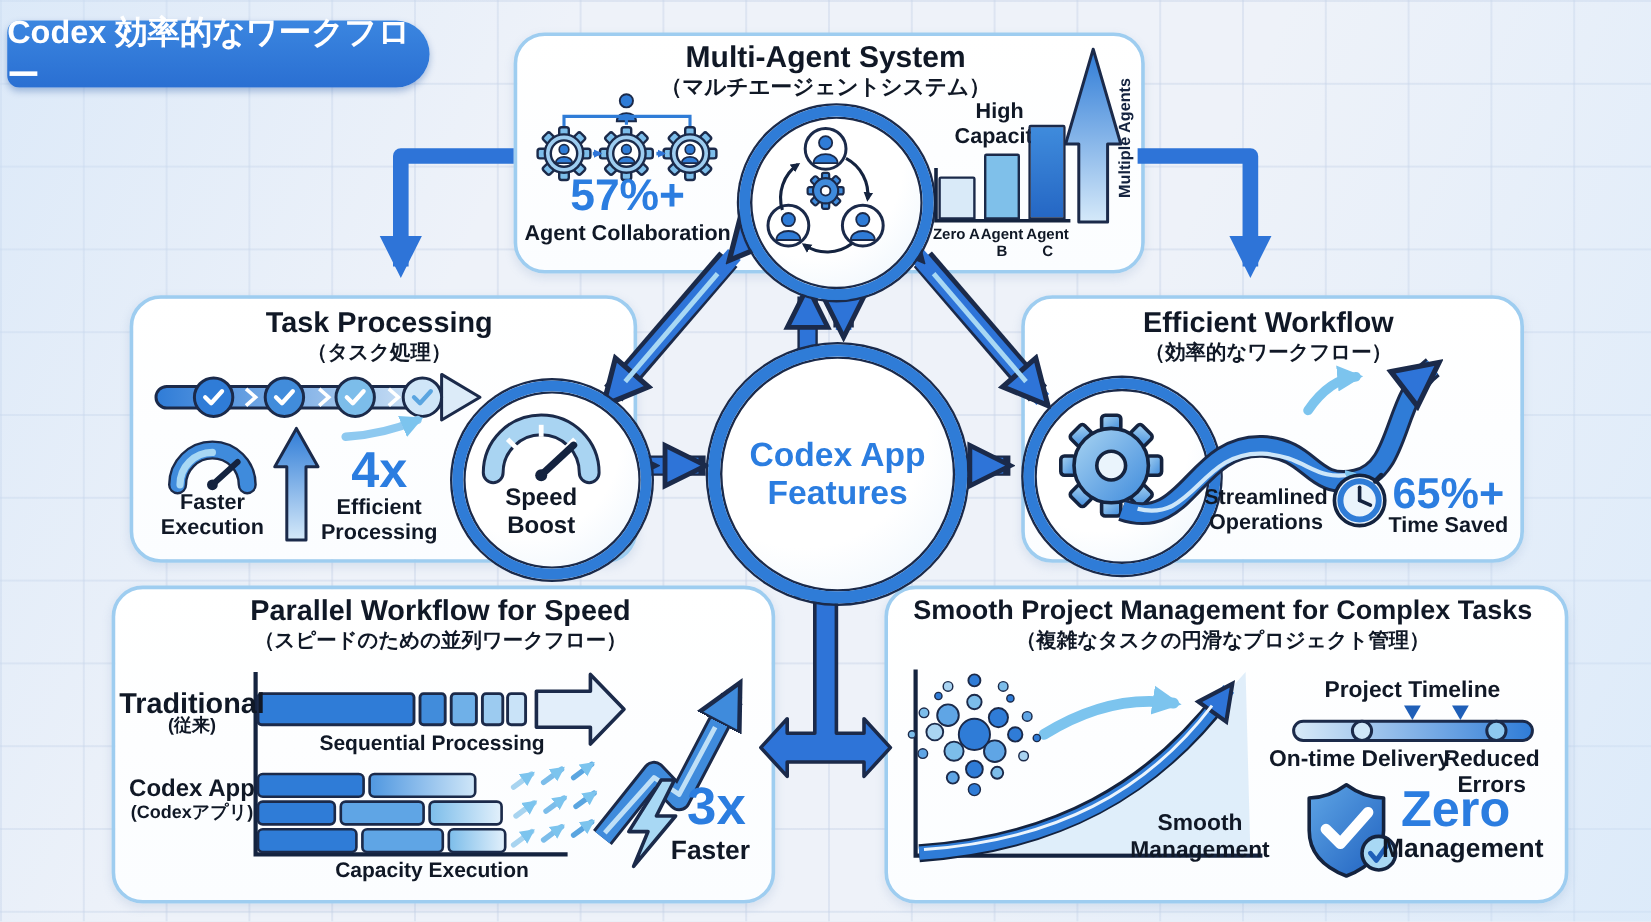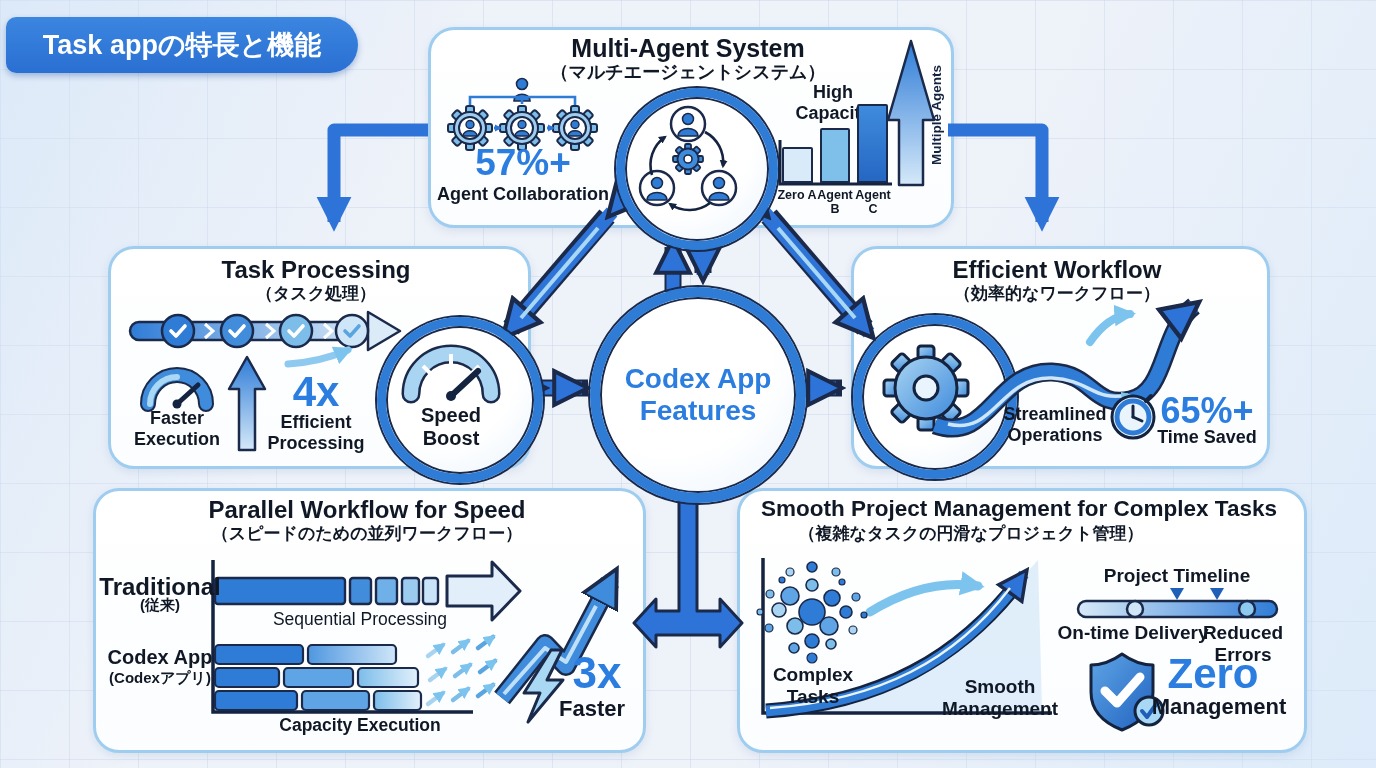--- a/index.html
+++ b/index.html
@@ -362,21 +362,21 @@
     </g>
 
     <g>
       <path d="M1122,654 C1133,662 1144,665 1153,665 L1153,692 C1153,712 1140,723 1122,730 C1104,723 1091,712 1091,692 L1091,665 C1100,665 1111,662 1122,654 Z" fill="url(#gShield)" stroke="#14233f" stroke-width="3" stroke-linejoin="round"></path>
       <polyline points="1105,691 1117,703 1140,677" fill="none" stroke="#ffffff" stroke-width="9" stroke-linecap="round" stroke-linejoin="round"></polyline>
       <circle cx="1149" cy="711" r="14" fill="#a8d8f4" stroke="#14233f" stroke-width="3"></circle>
       <polyline points="1142,711 1147,717 1157,703" fill="none" stroke="#1f5fb8" stroke-width="4" stroke-linecap="round" stroke-linejoin="round"></polyline>
     </g>
   </svg>
 
-  <div class="badge">Task appの特長と機能</div>
+  <div class="badge">Codex 効率的なワークフロー</div>
 
   <div class="t ctext title" style="left:688px;top:34px;font-size:25px">Multi-Agent System</div>
   <div class="t ctext subtitle" style="left:688px;top:62px;font-size:18px">（マルチエージェントシステム）</div>
   <div class="t ctext stat" style="left:523px;top:142px;font-size:37px">57%+</div>
   <div class="t ctext lbl" style="left:523px;top:184px">Agent Collaboration</div>
   <div class="t ctext lbl wrap" style="left:833px;top:82px;width:110px">High Capacity</div>
   <div class="bars">
     <div class="bar a" style="height: 40%;"></div>
     <div class="bar b" style="height: 65%;"></div>
     <div class="bar c" style="height: 95%;"></div>
@@ -396,30 +396,29 @@
   <div class="t ctext title" style="left:1057px;top:256px">Efficient Workflow</div>
   <div class="t ctext subtitle" style="left:1057px;top:284px">（効率的なワークフロー）</div>
   <div class="t ctext lbl wrap" style="left:1055px;top:404px;width:130px">Streamlined Operations</div>
   <div class="t ctext stat" style="left:1207px;top:390px;font-size:36px">65%+</div>
   <div class="t ctext lbl" style="left:1207px;top:427px">Time Saved</div>
 
   <div class="t ctext title" style="left:367px;top:496px">Parallel Workflow for Speed</div>
   <div class="t ctext subtitle" style="left:367px;top:524px">（スピードのための並列ワークフロー）</div>
   <div class="t ctext" style="left:160px;top:573px;font-size:24px;font-weight:800">Traditional</div>
   <div class="t ctext" style="left:160px;top:596px;font-size:15px;font-weight:700">(従来)</div>
-  <div class="t ctext" style="left:360px;top:610px;font-size:17.5px;font-weight:400">Sequential Processing</div>
+  <div class="t ctext" style="left:360px;top:610px;font-size:17.5px;font-weight:700">Sequential Processing</div>
   <div class="t ctext" style="left:160px;top:646px;font-size:20px;font-weight:800">Codex App</div>
   <div class="t ctext" style="left:160px;top:669px;font-size:15px;font-weight:700">(Codexアプリ)</div>
   <div class="t ctext" style="left:360px;top:716px;font-size:17.5px;font-weight:700">Capacity Execution</div>
   <div class="t ctext stat" style="left:597px;top:648px;font-size:44px">3x</div>
   <div class="t ctext" style="left:592px;top:696px;font-size:22px;font-weight:800">Faster</div>
 
   <div class="t ctext title" style="left:1019px;top:496px;font-size:22.5px">Smooth Project Management for Complex Tasks</div>
-  <div class="t ctext subtitle" style="left:971px;top:524px">（複雑なタスクの円滑なプロジェクト管理）</div>
-  <div class="t ctext wrap" style="left:813px;top:664px;width:100px;font-size:19px;font-weight:700">Complex Tasks</div>
+  <div class="t ctext subtitle" style="left:1019px;top:524px">（複雑なタスクの円滑なプロジェクト管理）</div>
   <div class="t ctext wrap" style="left:1000px;top:676px;width:160px;font-size:19px;font-weight:700">Smooth Management</div>
   <div class="t ctext" style="left:1177px;top:565px;font-size:19px;font-weight:700">Project Timeline</div>
   <div class="t ctext" style="left:1133px;top:622px;font-size:19px;font-weight:700">On-time Delivery</div>
   <div class="t ctext wrap" style="left:1243px;top:622px;width:110px;font-size:19px;font-weight:700">Reduced Errors</div>
   <div class="t ctext stat" style="left:1213px;top:650px;font-size:42px">Zero</div>
   <div class="t ctext" style="left:1219px;top:694px;font-size:22px;font-weight:800">Management</div>
 
 </div>
 
 </body></html>

